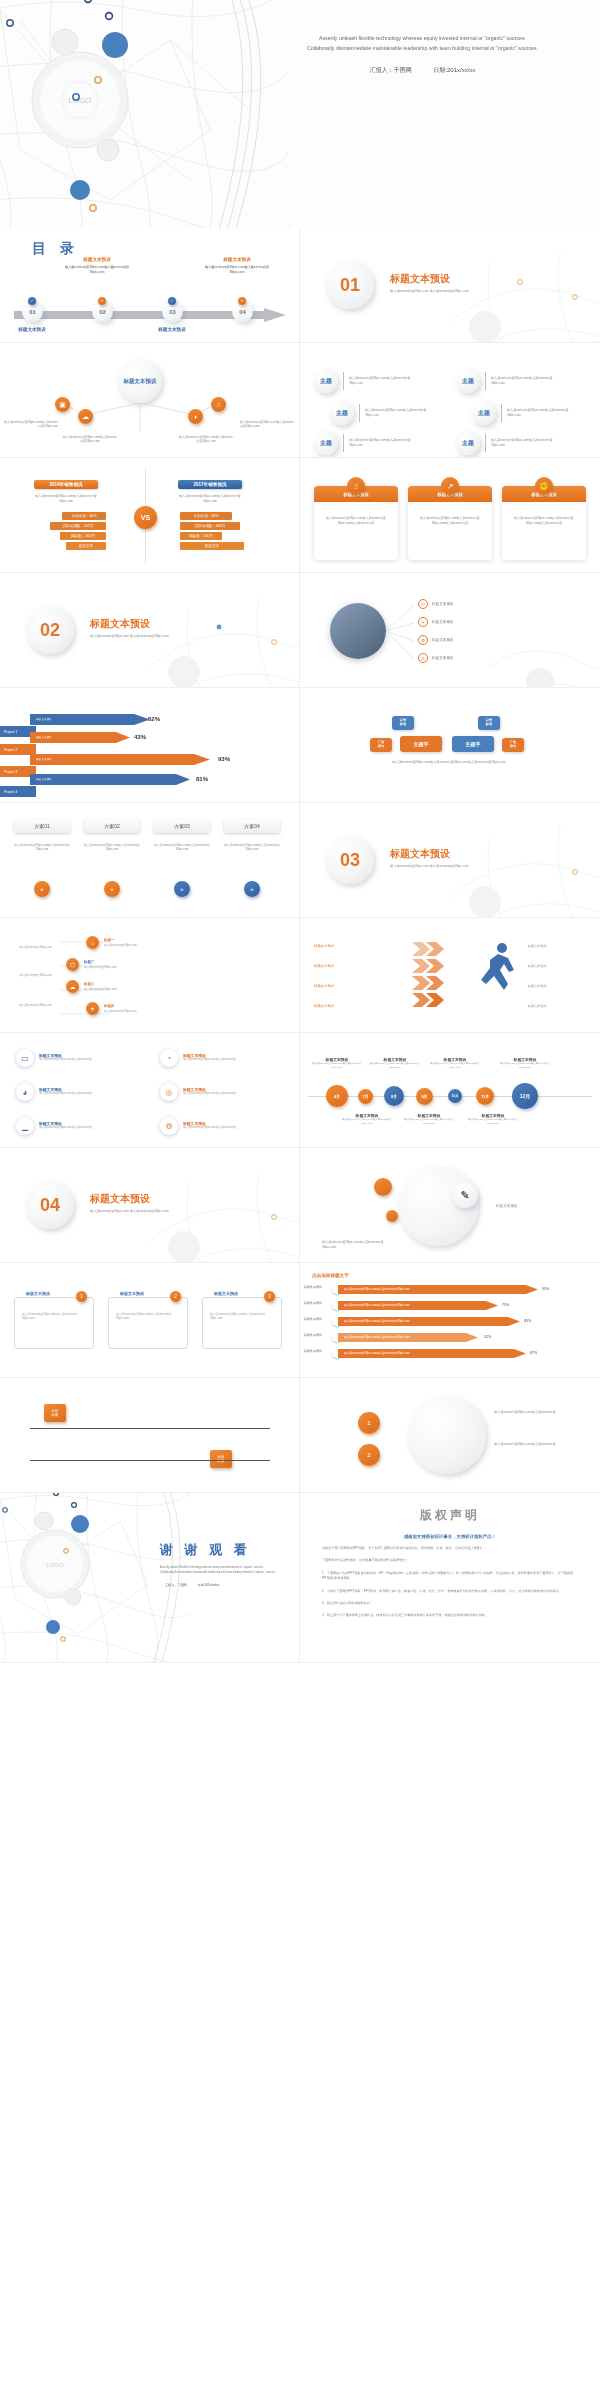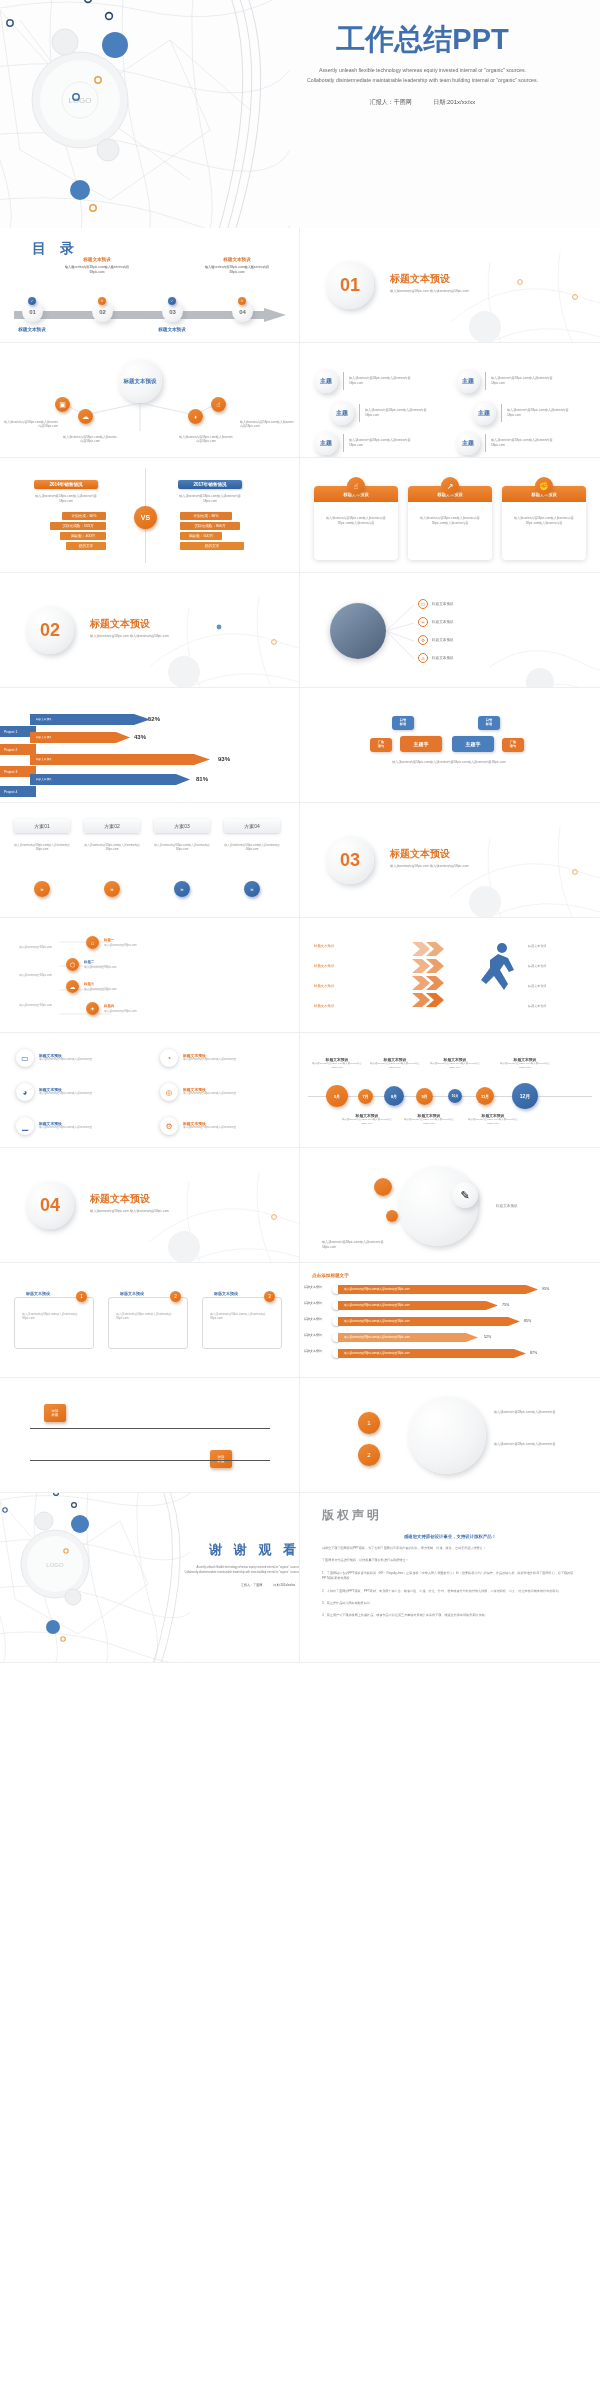--- a/index.html
+++ b/index.html
@@ -167,29 +167,29 @@
   .ra-title{ position:absolute; left:12px; top:10px; font-size:4.6px; color:#e3762a; font-weight:bold; }
 
   
   .fn-tag{ position:absolute; width:22px; height:18px; border-radius:2px; color:#fff;
            font-size:3.4px; display:flex; align-items:center; justify-content:center;
            text-align:center; line-height:1.3; }
   .fn-line{ position:absolute; height:1px; background:#555; }
 
   
   .end-net{ position:absolute; left:-30px; top:-14px; width:220px; height:190px; }
-  .end-right{ position:absolute; left:160px; top:48px; width:140px; text-align:right; }
+  .end-right{ position:absolute; left:160px; top:48px; width:140px; text-align:left; }
   .end-title{ font-size:13px; font-weight:bold; color:#3f6fad; letter-spacing:4px; }
   .end-en{ margin-top:7px; font-size:2.6px; color:#7a7a7a; line-height:1.9; }
   .end-meta{ margin-top:7px; font-size:3.1px; color:#555; }
   .end-meta span{ margin:0 5px; }
 
   
   .cp{ padding:14px 22px; }
-  .cp-t{ text-align:left; font-size:12px; color:#8f9296; font-weight:bold; letter-spacing:3px; }
+  .cp-t{ text-align:center; font-size:12px; color:#8f9296; font-weight:bold; letter-spacing:3px; }
   .cp-s{ text-align:center; font-size:4.4px; color:#3f6fad; margin-top:10px; font-weight:bold; }
   .cp-p{ font-size:3.1px; color:#7b7e83; line-height:1.75; margin-top:7px; }
 </style>
 </head>
 <body>
 
 <div class="page">
 
   <div class="cover">
     <svg class="cover-net" viewBox="0 0 330 270">
@@ -224,21 +224,20 @@
         <circle cx="128" cy="19" r="3.4" fill="none" stroke="#2c4a74" stroke-width="1.6"></circle>
         <circle cx="149" cy="36" r="3.4" fill="none" stroke="#2c4a74" stroke-width="1.6"></circle>
         <circle cx="50" cy="43" r="3.2" fill="none" stroke="#3a5c8a" stroke-width="1.5"></circle>
         <circle cx="116" cy="117" r="3.2" fill="none" stroke="#3f6fad" stroke-width="1.5"></circle>
         <circle cx="26" cy="133" r="3.2" fill="none" stroke="#e8a14c" stroke-width="1.5"></circle>
         <circle cx="138" cy="100" r="3.2" fill="none" stroke="#e8a14c" stroke-width="1.5"></circle>
         <circle cx="133" cy="228" r="3.2" fill="none" stroke="#e8a14c" stroke-width="1.5"></circle>
       </g>
     </svg>
     <div class="cover-right">
-      <div class="t-sub">工作总结PPT</div>
       <div class="t-en">
         <div>Assertly unleash flexible technology whereas equity invested internal or "organic" sources.</div>
         <div>Collaboratly disintermediate maintainable leadership with team building internal or "organic" sources.</div>
       </div>
       <div class="t-meta">
         <span>汇报人：千图网</span>
         <span>日期:201x/xx/xx</span>
       </div>
     </div>
   </div>

